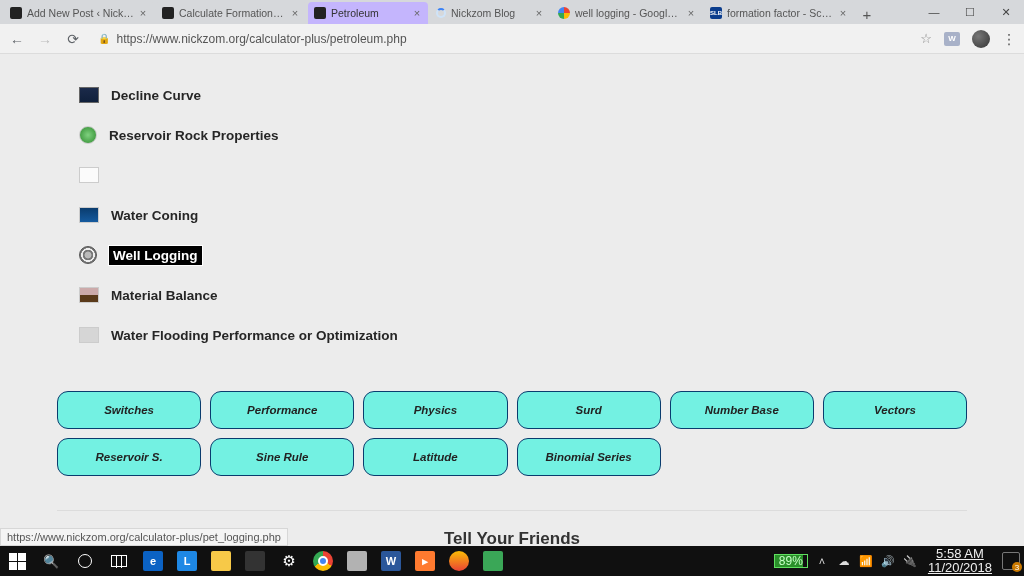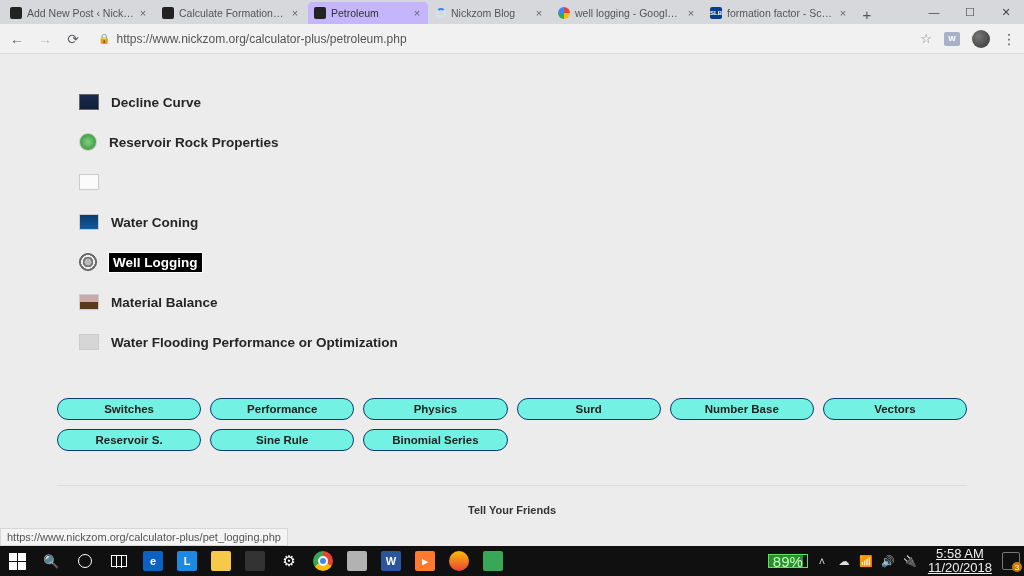--- a/index.html
+++ b/index.html
@@ -20,48 +20,48 @@
   .nav-icon.disabled { color:#bdbdbd; }
   .omnibox { flex:1; display:flex; align-items:center; height:22px; background:#f1f1f1; border-radius:12px; font-size:12px; color:#555; padding:0 6px;}
   .omnibox .lock { font-size:10px; margin-right:6px; color:#666;}
   .toolbar-right { display:flex; align-items:center; gap:12px; margin-left:8px;}
   .star { color:#888; font-size:13px;}
   .ext-w { width:16px; height:14px; background:#a8b1c8; border-radius:2px; display:flex; align-items:center; justify-content:center; font-size:8px; color:#fff; font-weight:bold;}
   .avatar { width:18px; height:18px; border-radius:50%; background: radial-gradient(circle at 35% 35%, #777,#333); }
   .menu-dots { font-size:14px; color:#555; }
   
   .page { height:calc(576px - 24px - 30px - 30px); background:#ececec; overflow:hidden; position:relative;}
-  .content-wrap { width:910px; margin:16px auto; }
+  .content-wrap { width:910px; margin:9px auto; }
   .cat-list { padding-top:12px; padding-left:22px;}
   .cat-item { display:flex; align-items:center; height:40px; cursor:pointer;}
   .cat-icon { width:20px; height:16px; margin-right:12px; border:1px solid #ccc; background:#ddd; }
   .ci-dark   { background:linear-gradient(#1b2a4a,#10203b); border-color:#666;}
   .ci-drill  { background:linear-gradient(90deg,#223,#446,#223);}
   .ci-green  { background:radial-gradient(circle,#7fd17f,#2e8b2e); border-radius:50%; width:18px; height:18px;}
   .ci-flow   { background:#fbfbfb;}
   .ci-waterc { background:linear-gradient(#0a3c6e,#155a9e);}
   .ci-welllog{ background:radial-gradient(circle,#bbb 30%,#777 32%,#777 45%,#eee 47%,#eee 60%,#777 62%); border-radius:50%; width:18px; height:18px; border-color:#555;}
   .ci-mat    { background:linear-gradient(180deg,#caa 0,#caa 50%,#5a3a1a 50%);}
   .ci-wf     { background:#d6d6d6;}
   .cat-label { font-size:13.5px; font-weight:600; color:#262626;}
   .cat-item.highlight .cat-label { background:#000; color:#fff; padding:2px 4px; outline:1px solid #fff;}
   
   .btn-grid { display:grid; grid-template-columns:repeat(6,1fr); gap:9px 9px; margin-top:36px; padding:0 0;}
-  .calc-btn { height:22px; background:#73f1e2; border:1.5px solid #0a3c6e; border-radius:11px; font-size:11.5px; font-weight:700; color:#222; display:flex; align-items:center; justify-content:center; cursor:pointer;}
+  .calc-btn { height:38px; background:#73f1e2; border:1.5px solid #0a3c6e; border-radius:11px; font-size:11.5px; font-weight:700; color:#222; display:flex; align-items:center; justify-content:center; cursor:pointer;font-style:italic;}
   .hr { height:1px; background:#dcdcdc; margin:34px 0 18px;}
-  .tyf { text-align:center; font-size:11px; font-weight:700; color:#333; margin-bottom:14px;}
+  .tyf { text-align:center; font-size:17px; font-weight:700; color:#333; margin-bottom:14px;}
   
   .status-bar { position:absolute; left:0; bottom:30px; height:18px; background:#f4f4f4; border:1px solid #d7d7d7; font-size:11px; color:#555; padding:1px 6px; display:flex; align-items:center;}
   
   .taskbar { position:absolute; left:0; right:0; bottom:0; height:30px; background:#101010; display:flex; align-items:center; color:#fff;}
   .taskbar .tb-left { display:flex; align-items:center; height:100%;}
   .tb-icon { width:34px; height:30px; display:flex; align-items:center; justify-content:center; font-size:13px; cursor:pointer;}
   .tb-tile { width:20px; height:20px; border-radius:2px; display:flex; align-items:center; justify-content:center; font-size:11px; font-weight:bold;}
   .tb-right { margin-left:auto; display:flex; align-items:center; height:100%; gap:6px; padding-right:4px;}
-  .battery { border:1px solid #5fe05f; color:#c7ffc7; font-size:15px; padding:0 4px; height:14px; display:flex; align-items:center; position:relative; background:linear-gradient(90deg,#2a8f2a 89%, transparent 89%);}
+  .battery { border:1px solid #5fe05f; color:#c7ffc7; font-size:12px; padding:0 4px; height:14px; display:flex; align-items:center; position:relative; background:linear-gradient(90deg,#2a8f2a 89%, transparent 89%);}
   .tray-icon { width:16px; text-align:center; font-size:11px; color:#ddd; cursor:pointer;}
   .clock { font-size:13px; line-height:1.1; text-align:center; color:#eee; padding:0 4px;text-decoration:underline;}
   .notif { width:18px; height:18px; border:1px solid #777; border-radius:2px; position:relative;}
   .notif::after{content:"3"; position:absolute; right:-3px; bottom:-3px; background:#cc7a00; color:#fff; font-size:8px; width:10px; height:10px; border-radius:50%; display:flex; align-items:center; justify-content:center;}
   
   .winlogo { display:grid; grid-template-columns:8px 8px; grid-template-rows:8px 8px; gap:1px;}
   .winlogo span{background:#fff;}
   
   .circle { width:14px; height:14px; border:1.5px solid #fff; border-radius:50%;}
   
@@ -161,20 +161,21 @@
 
     <div class="btn-grid">
       <div class="calc-btn">Switches</div>
       <div class="calc-btn">Performance</div>
       <div class="calc-btn">Physics</div>
       <div class="calc-btn">Surd</div>
       <div class="calc-btn">Number Base</div>
       <div class="calc-btn">Vectors</div>
       <div class="calc-btn">Reservoir S.</div>
       <div class="calc-btn">Sine Rule</div>
+      <div class="calc-btn">Latitude</div>
       <div class="calc-btn">Binomial Series</div>
     </div>
 
     <div class="hr"></div>
     <div class="tyf">Tell Your Friends</div>
 
   </div>
 </div>
 
 <div class="status-bar">

